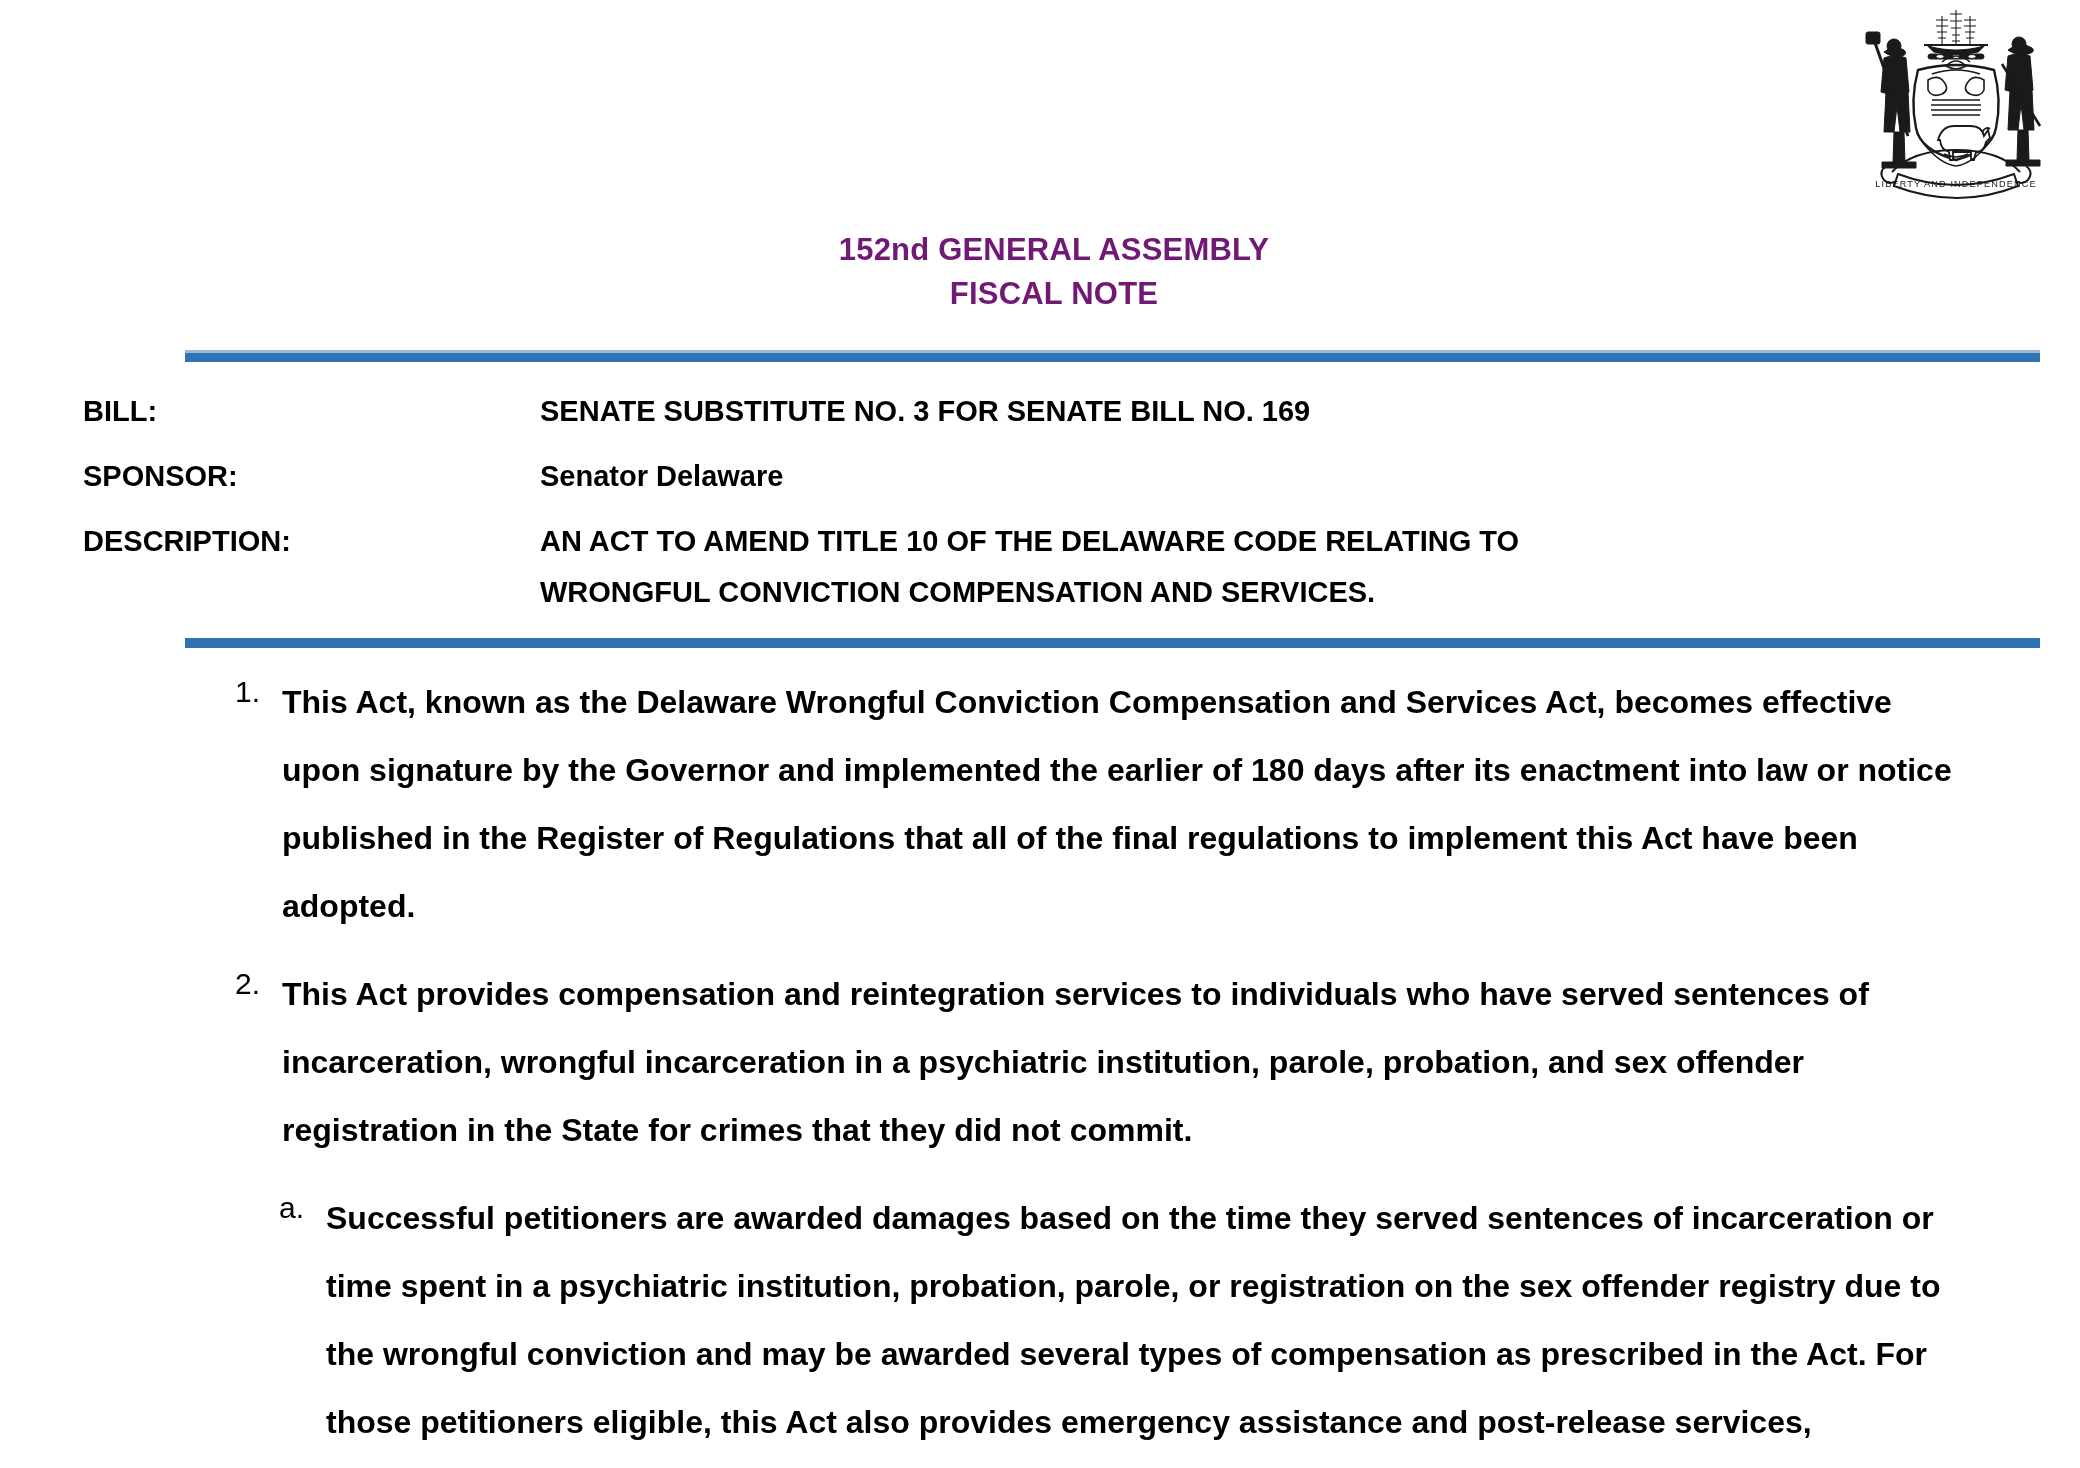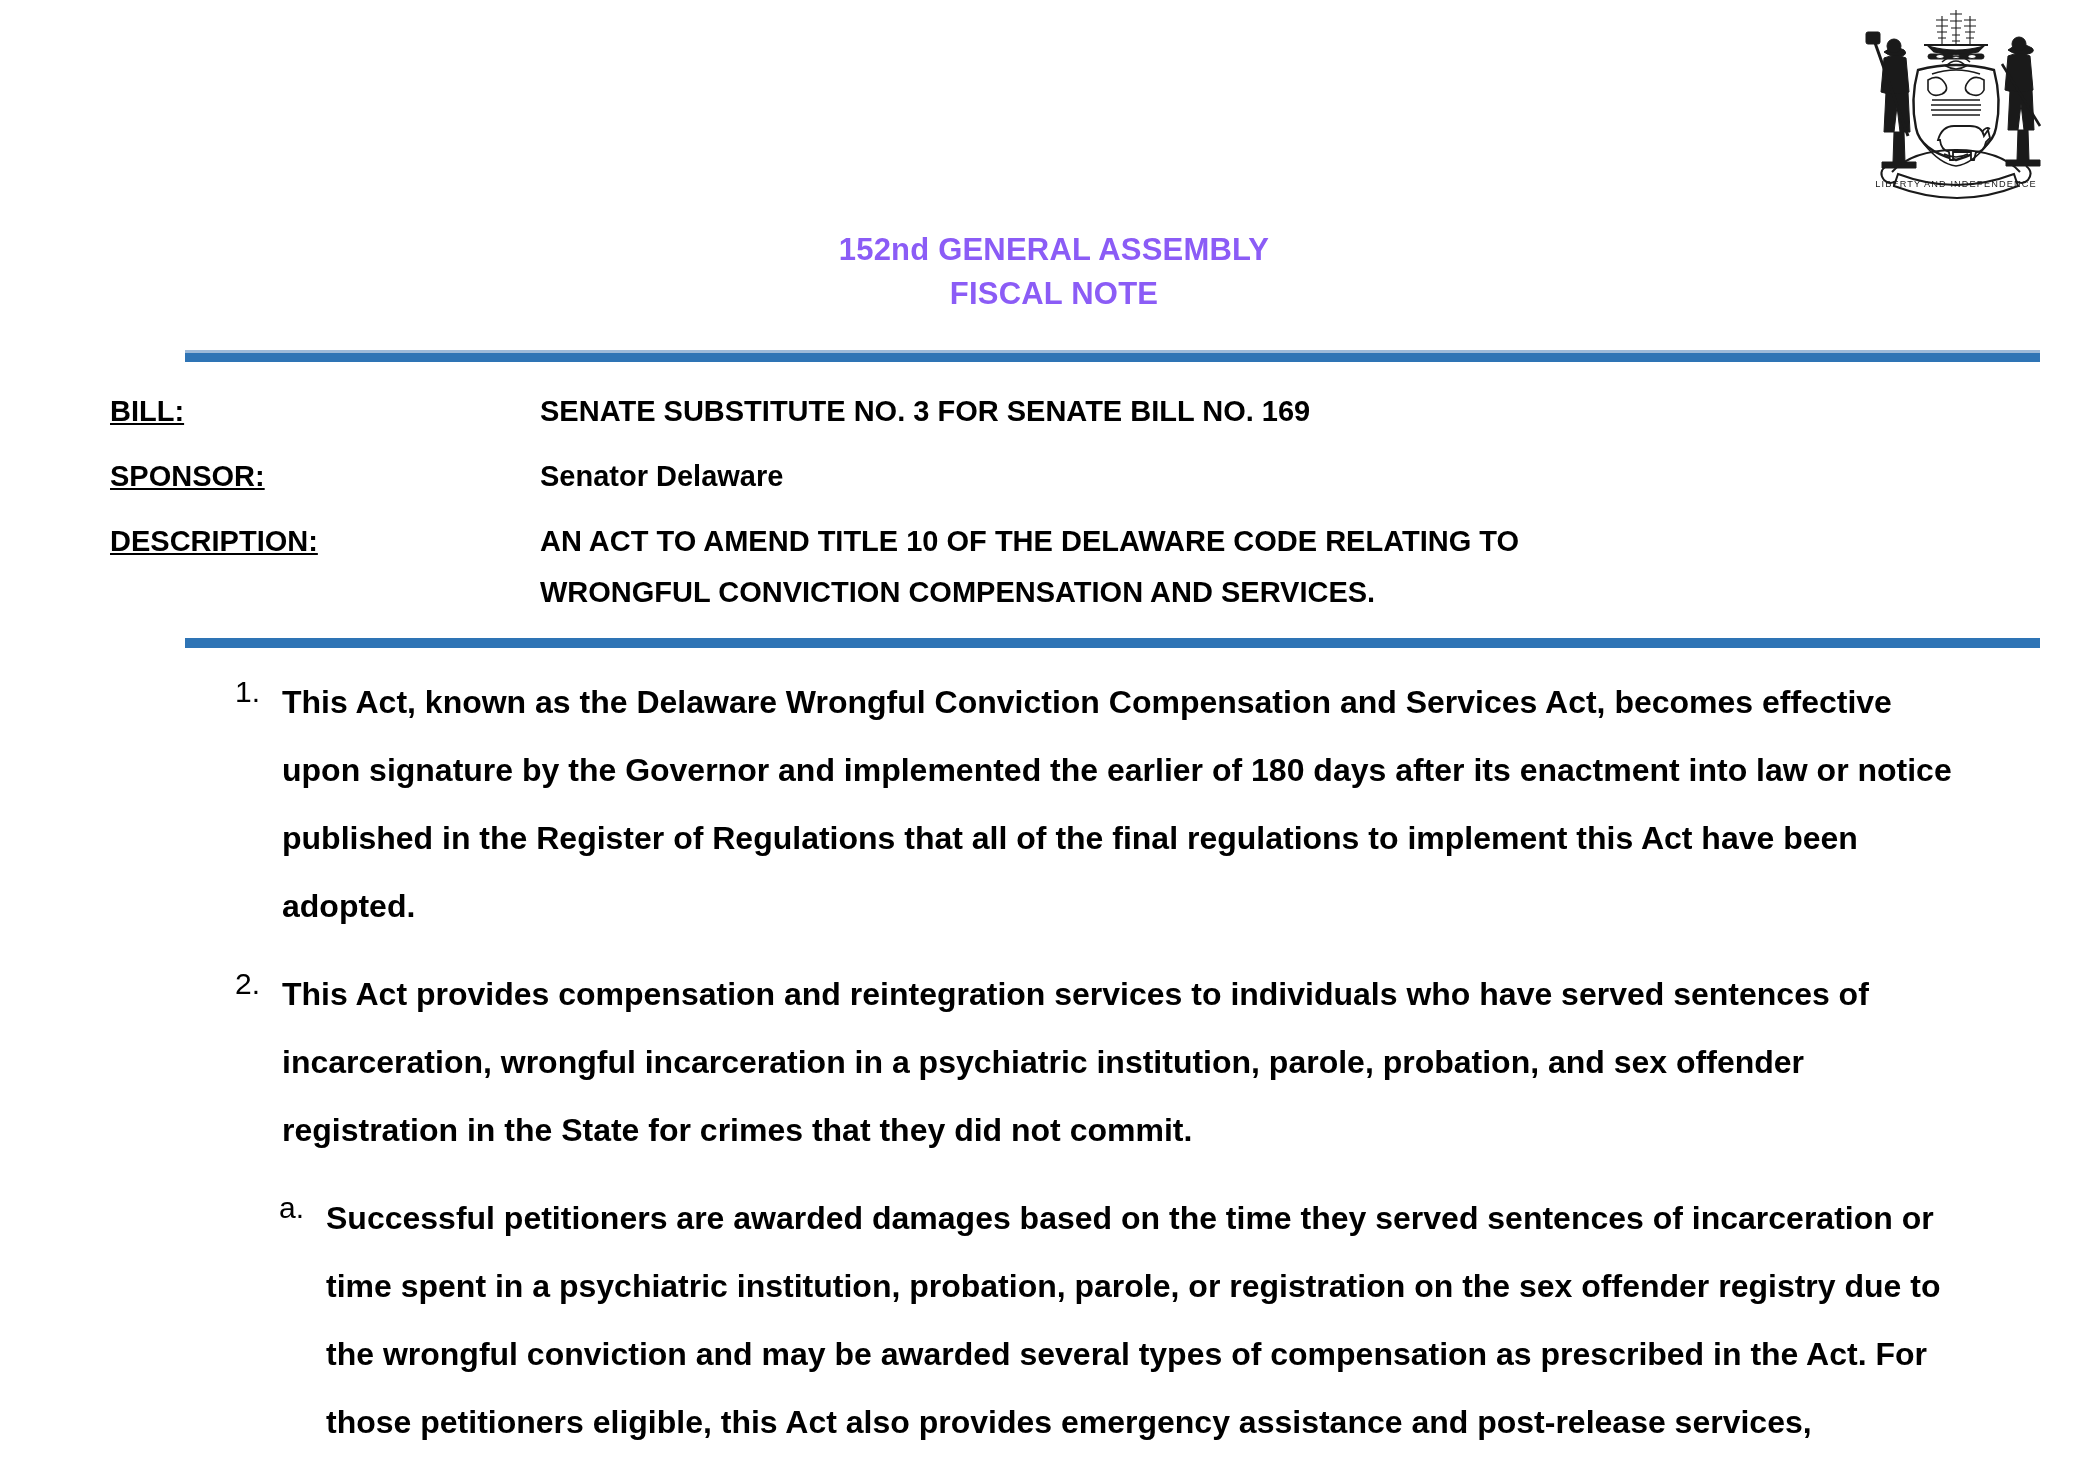--- a/index.html
+++ b/index.html
@@ -43,21 +43,21 @@
   
   .title-block {
     text-align: center;
     margin-top: 20px;
   }
   .title-line {
     font-weight: bold;
     font-size: 31px;
     line-height: 44px;
     letter-spacing: 0.2px;
-    color: #8b5cf6;
+    color: #701a75;
     margin-left: 28px;
   }
 
   
   .rule-top {
     margin: 34px 40px 0 185px;
     width: 1855px;
     border-top: 3px solid #9CB9D8;
     border-bottom: 9px solid #2E74B5;
     height: 0;
@@ -76,27 +76,26 @@
     padding-bottom: 14px;
   }
   .meta-row {
     display: flex;
     align-items: flex-start;
     margin-bottom: 14px;
   }
   .meta-row:last-child { margin-bottom: 6px; }
   .meta-label {
     width: 540px;
-    padding-left: 110px;
+    padding-left: 83px;
     box-sizing: border-box;
     font-weight: bold;
     font-size: 29px;
     line-height: 51px;
     white-space: nowrap;
-    text-decoration: underline;
   }
   .meta-value {
     font-weight: bold;
     font-size: 29px;
     line-height: 51px;
     max-width: 1280px;
   }
   .meta-value .vline { display: block; }
 
   

